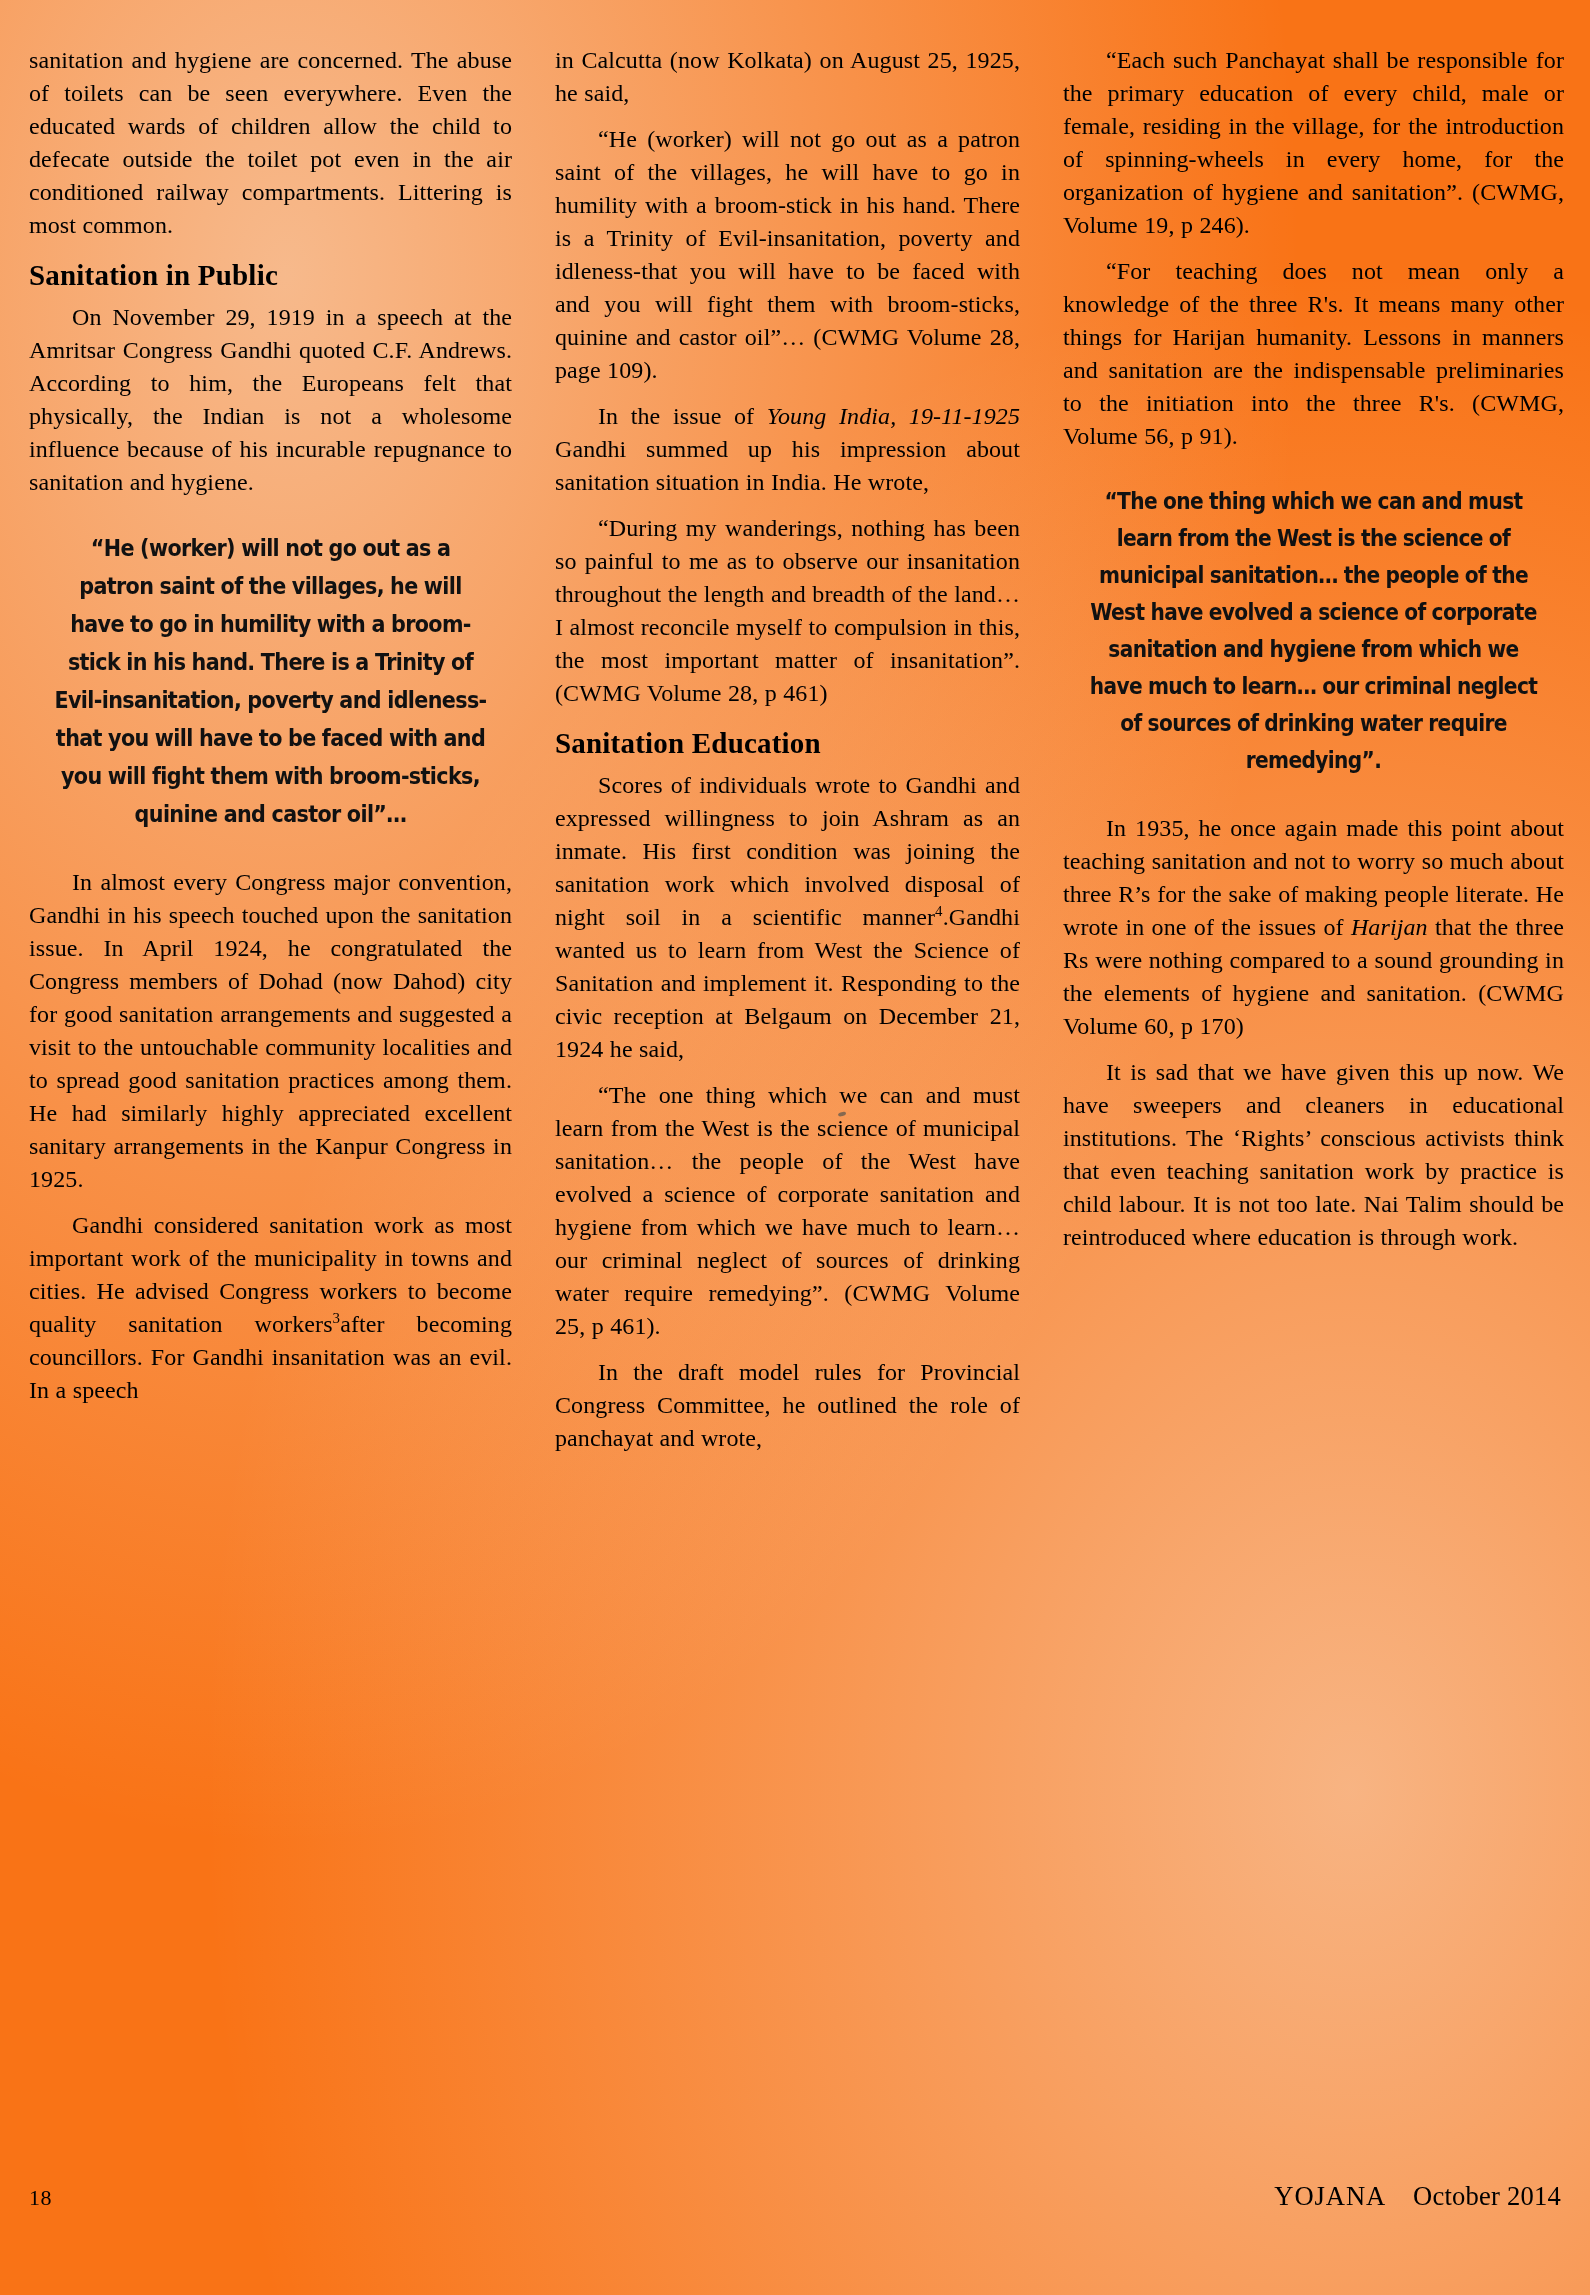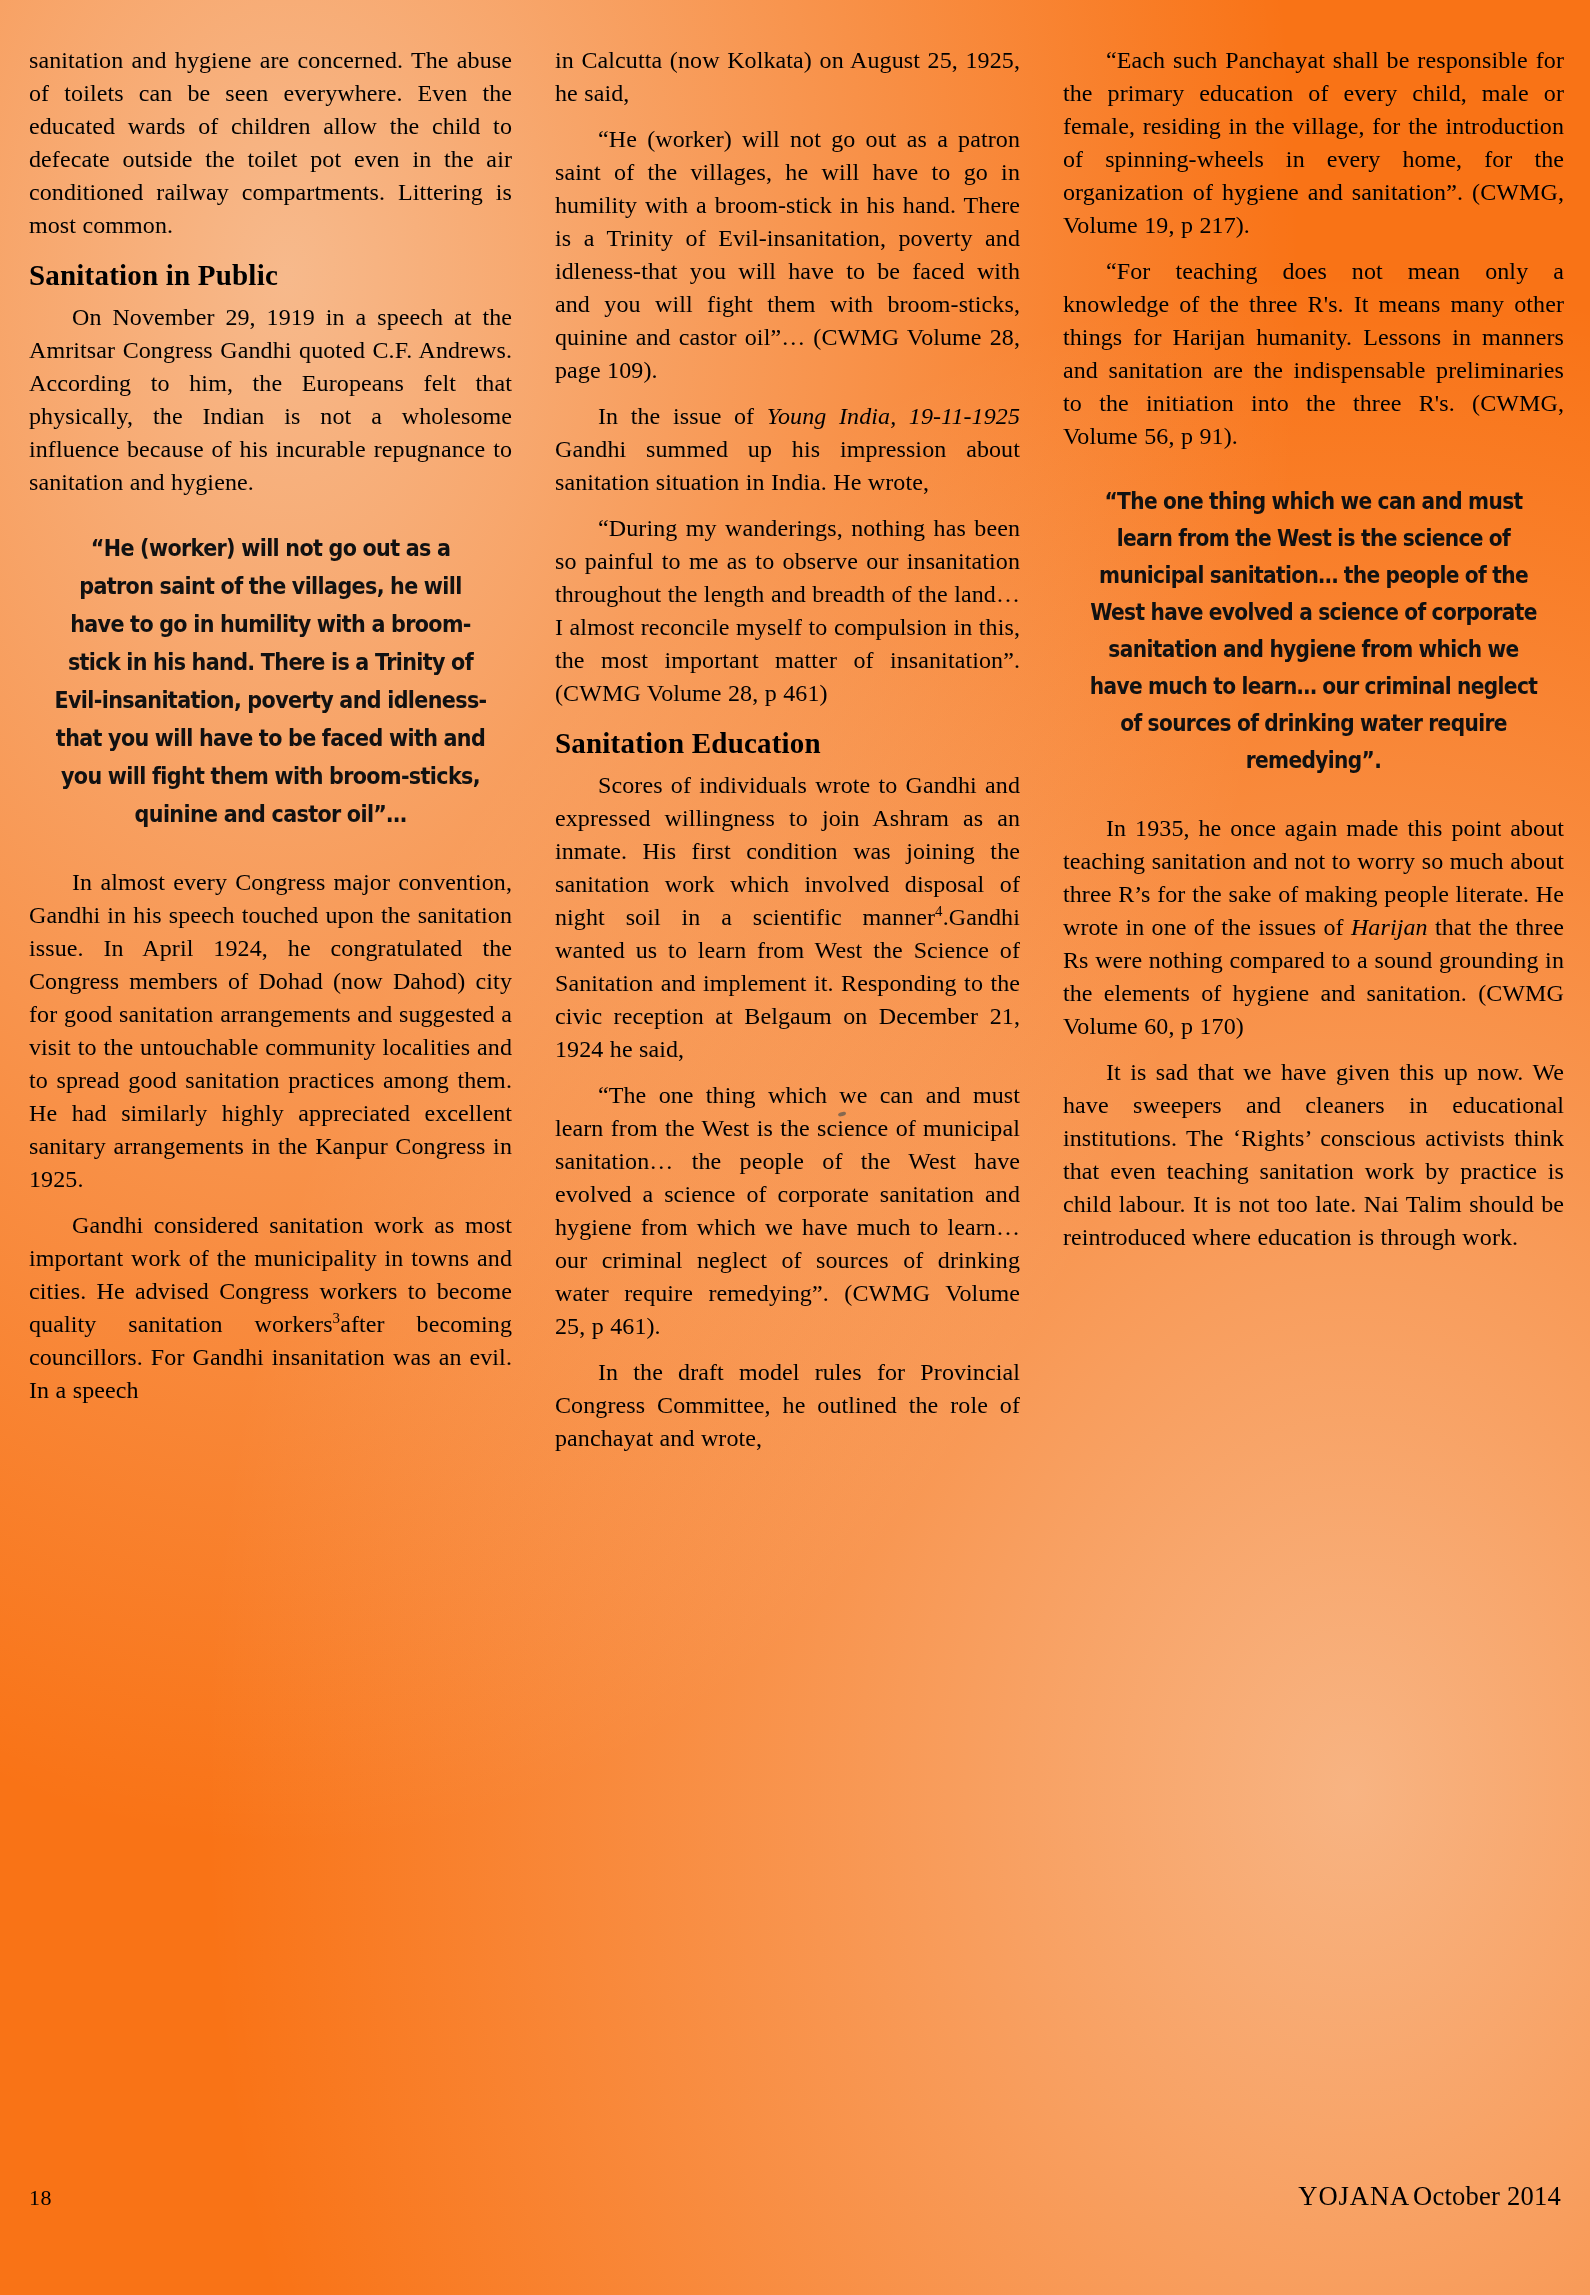--- a/index.html
+++ b/index.html
@@ -103,21 +103,21 @@
   }
   .folio {
     font-size: 22px;
     letter-spacing: 0.4px;
   }
   .runhead {
     font-size: 26.6px;
     letter-spacing: 0.2px;
   }
   .runhead .mag { letter-spacing: 0.9px; }
-  .runhead .issue { margin-left: 3px; }
+  .runhead .issue { margin-left: 27px; }
 
   
   .speck {
     position: absolute;
     left: 838px;
     top: 1112px;
     width: 8.4px;
     height: 3.8px;
     background: #5a564e;
     border-radius: 50%;
@@ -160,21 +160,21 @@
       <h3 class="heading">Sanitation Education</h3>
 
       <p class="body"><span>Scores of individuals wrote to Gandhi and expressed willingness to join Ashram as an inmate. His first condition was joining the sanitation work which involved disposal of night soil in a scientific manner</span><sup class="fn">4</sup><span>.Gandhi wanted us to learn from West the Science of Sanitation and implement it. Responding to the civic reception at Belgaum on December 21, 1924 he said,</span></p>
 
       <p class="body">“The one thing which we can and must learn from the West is the science of municipal sanitation… the people of the West have evolved a science of corporate sanitation and hygiene from which we have much to learn… our criminal neglect of sources of drinking water require remedying”. (CWMG Volume 25, p 461).</p>
 
       <p class="body">In the draft model rules for Provincial Congress Committee, he outlined the role of panchayat and wrote,</p>
     </div>
 
     <div class="col col--right">
-      <p class="body">“Each such Panchayat shall be responsible for the primary education of every child, male or female, residing in the village, for the introduction of spinning-wheels in every home, for the organization of hygiene and sanitation”. (CWMG, Volume 19, p 217).</p>
+      <p class="body">“Each such Panchayat shall be responsible for the primary education of every child, male or female, residing in the village, for the introduction of spinning-wheels in every home, for the organization of hygiene and sanitation”. (CWMG, Volume 19, p 246).</p>
 
 
       <p class="body">“For teaching does not mean only a knowledge of the three R's. It means many other things for Harijan humanity. Lessons in manners and sanitation are the indispensable preliminaries to the initiation into the three R's.  (CWMG, Volume 56, p 91).</p>
 
       <div class="pullquote pullquote--wide">“The one thing which we can and must learn from the West is the science of municipal sanitation… the people of the West have evolved a science of corporate sanitation and hygiene from which we have much to learn… our criminal neglect of sources of drinking water require remedying”.</div>
 
       <p class="body"><span>In 1935, he once again made this point about teaching sanitation and not to worry so much about three R’s for the sake of making people literate. He wrote in one of the issues of </span><i class="ital">Harijan</i><span> that the three Rs were nothing compared to a sound grounding in the elements of hygiene and sanitation. (CWMG Volume 60, p 170)</span></p>
 
       <p class="body">It is sad that we have given this up now. We have sweepers and cleaners in educational institutions. The ‘Rights’ conscious activists think that even teaching sanitation work by practice is child labour. It is not too late. Nai Talim should be reintroduced where education is through work.</p>
     </div>

